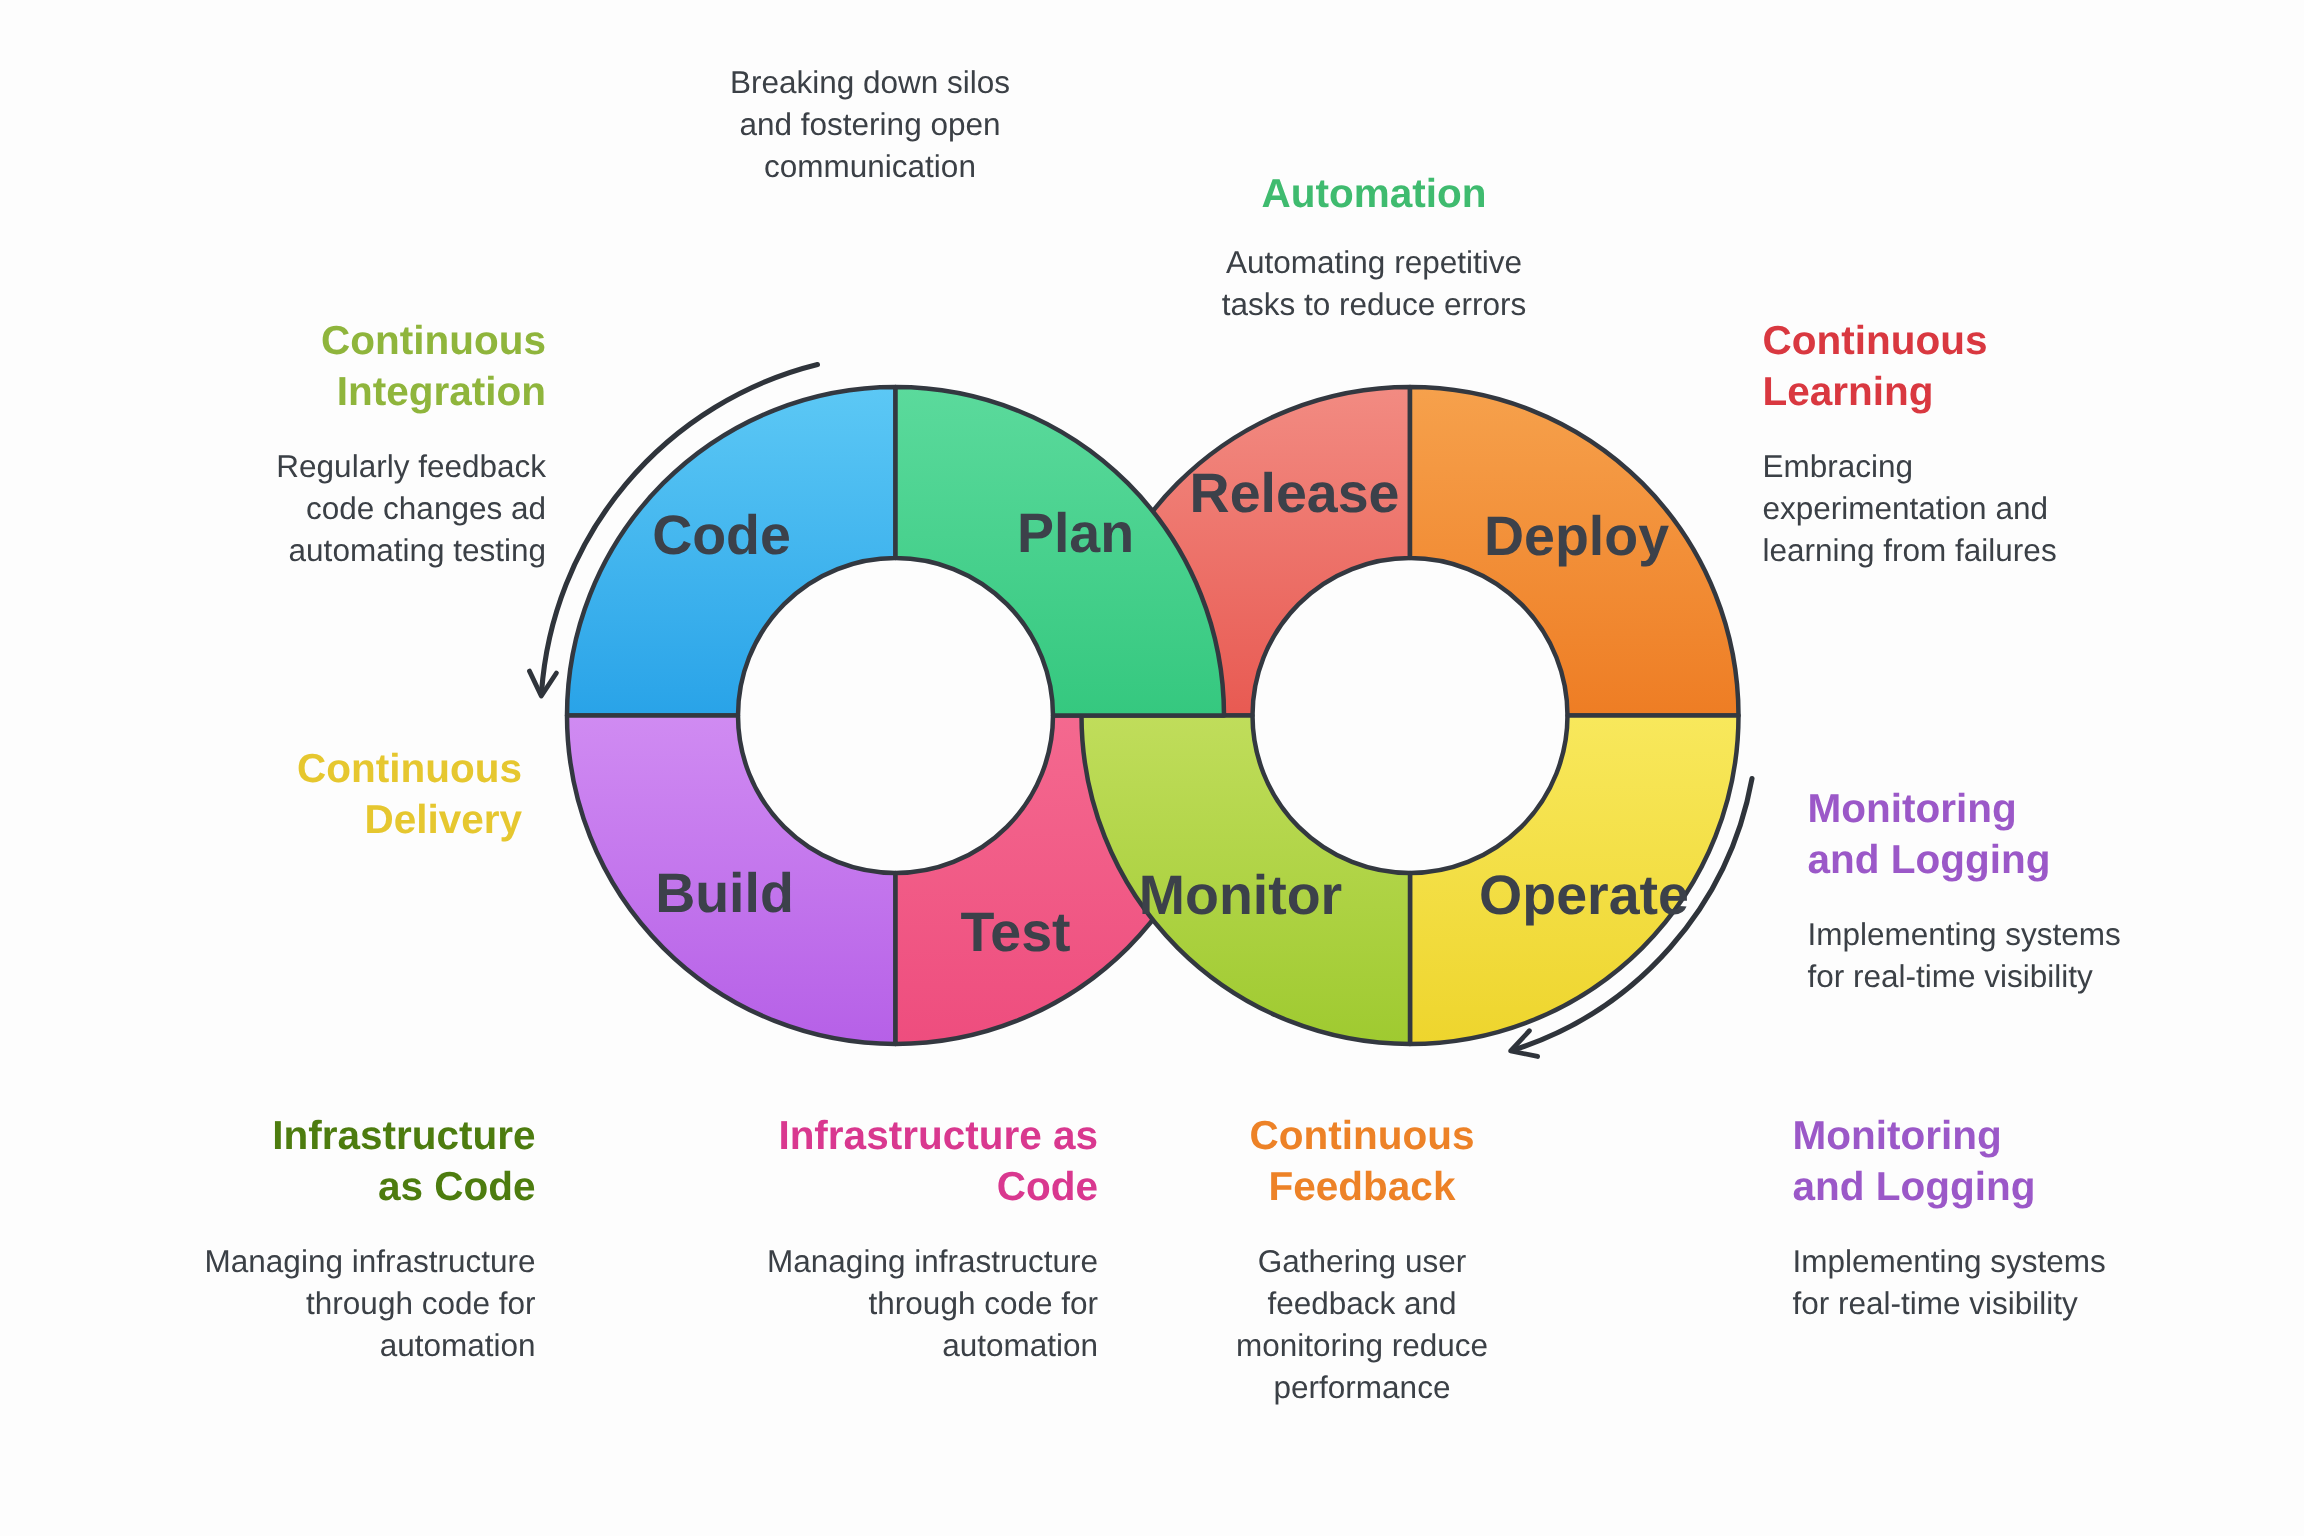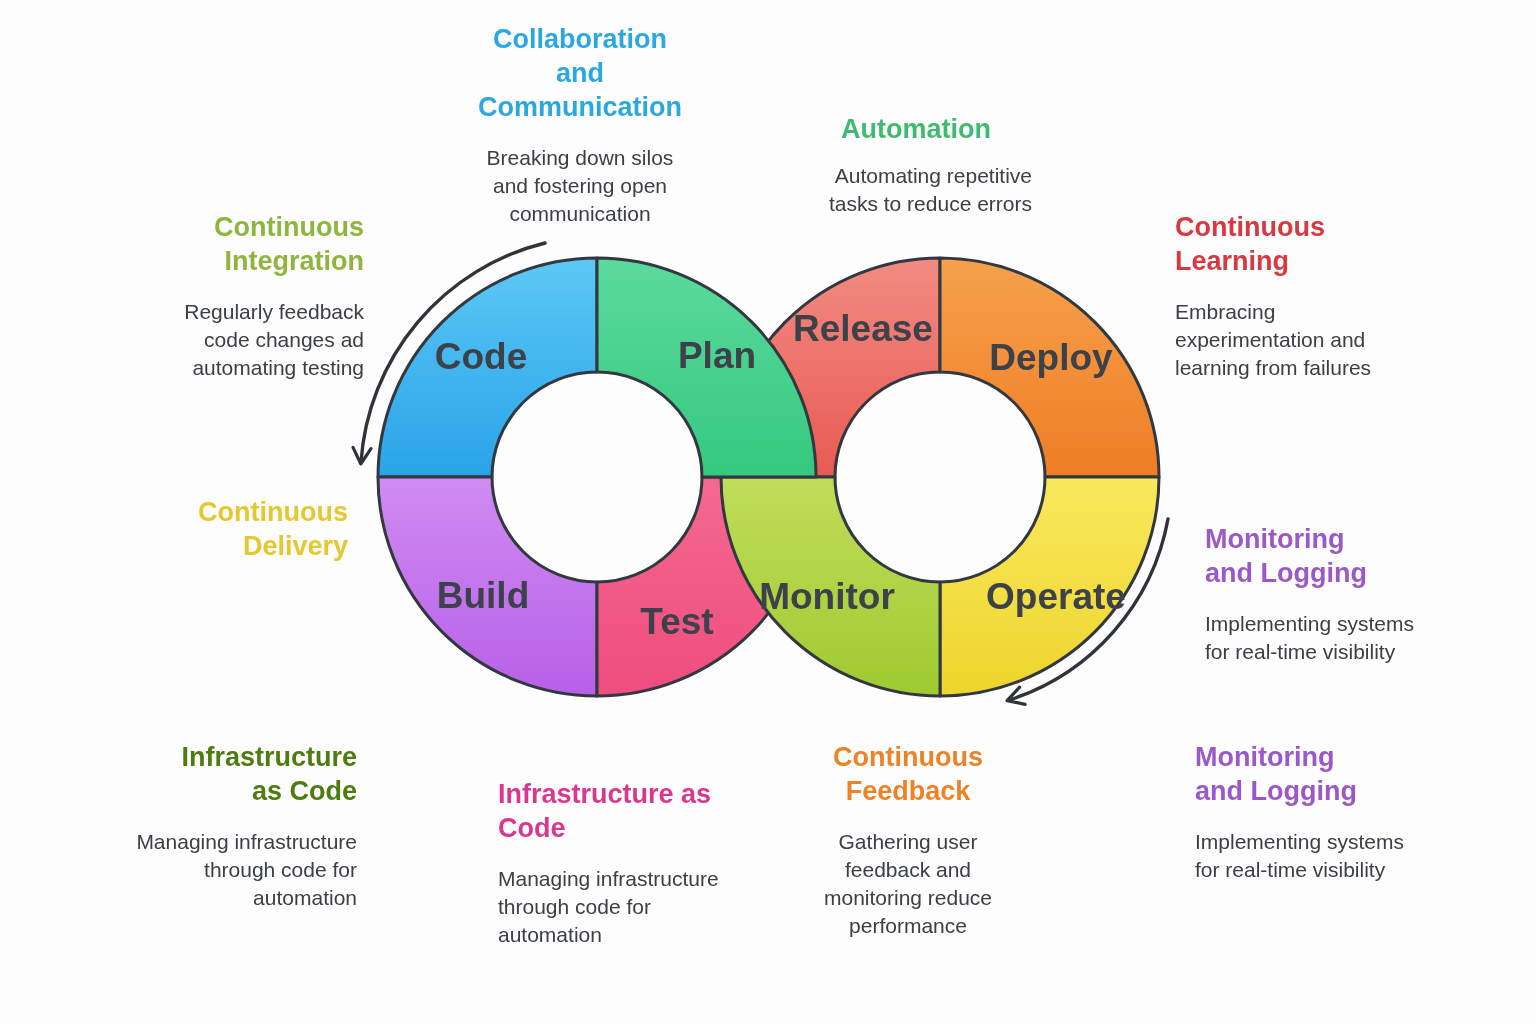--- a/index.html
+++ b/index.html
@@ -17,27 +17,27 @@
   .block{position:absolute;}
   .block .title{
     font-size:27px;font-weight:bold;line-height:1.26;white-space:pre-line;
   }
   .block .desc{
     margin-top:20px;font-size:21px;line-height:1.34;color:#3b4046;white-space:pre-line;
   }
   
   .b-collab{left:438px;top:22px;width:284px;text-align:center;}
   .b-auto{left:800px;top:112px;width:232px;text-align:center;}
-  .b-auto .desc{text-align:right;margin-top:16px;}
+  .b-auto .desc{text-align:center;margin-top:16px;}
   .b-ci{left:150px;top:210px;width:214px;text-align:right;}
   .b-cl{left:1175px;top:210px;width:262px;text-align:left;}
   .b-cd{left:100px;top:495px;width:248px;text-align:right;}
   .b-ml1{left:1205px;top:522px;width:252px;text-align:left;}
   .b-iacl{left:95px;top:740px;width:262px;text-align:right;}
-  .b-iacc{left:498px;top:740px;width:250px;text-align:left;margin-top:37px;}
+  .b-iacc{left:482px;top:740px;width:250px;text-align:right;}
   .b-cf{left:792px;top:740px;width:232px;text-align:center;}
   .b-ml2{left:1195px;top:740px;width:252px;text-align:left;}
 </style>
 </head>
 <body>
 
 <div class="stage">
 
   <svg class="loop-svg" width="1536" height="1024" viewBox="0 0 1536 1024">
     <defs id="grad-defs">
@@ -100,23 +100,20 @@
       <text class="seg-label" x="677" y="634">Test</text>
       <text class="seg-label" x="483" y="608">Build</text>
       <text class="seg-label" x="863" y="341">Release</text>
       <text class="seg-label" x="1051" y="370">Deploy</text>
       <text class="seg-label" x="1056" y="609">Operate</text>
       <text class="seg-label" x="827" y="609">Monitor</text>
     </g>
   </svg>
 
   <div class="block b-collab">
-    <div class="title" style="color: rgb(43, 167, 226);">Collaboration
-and
-Communication</div>
     <div class="desc">Breaking down silos
 and fostering open
 communication</div>
   </div>
 
   <div class="block b-auto">
     <div class="title" style="color: rgb(63, 187, 111);">Automation</div>
     <div class="desc">Automating repetitive
 tasks to reduce errors</div>
   </div>

